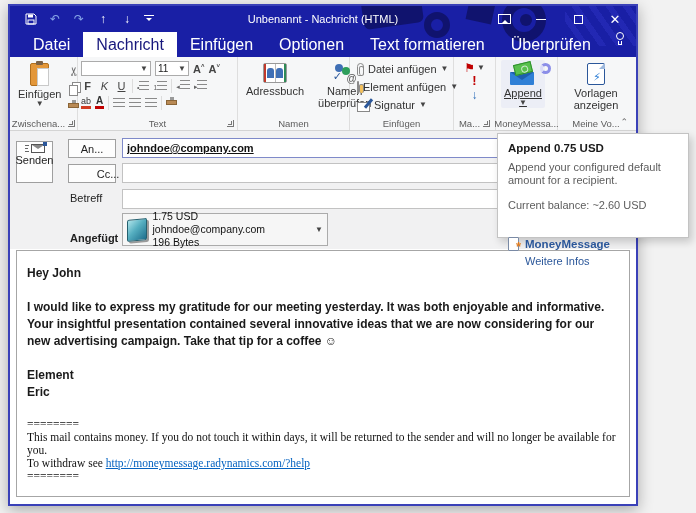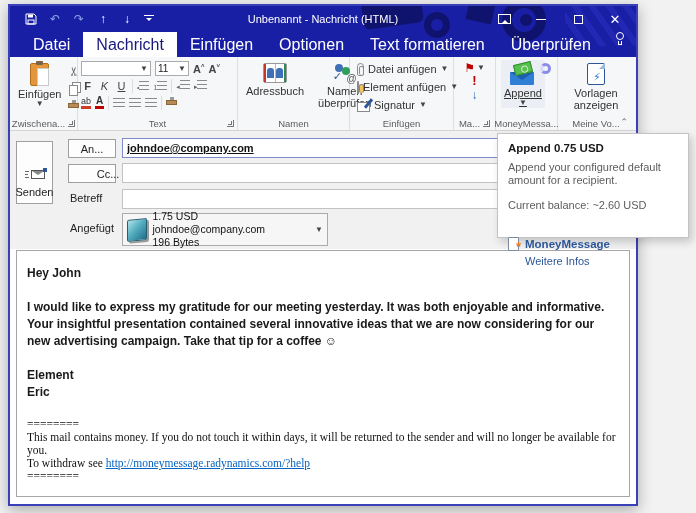--- a/index.html
+++ b/index.html
@@ -112,22 +112,22 @@
   .ic-moneyenv .bill { position:absolute; left:4px; top:0px; width:18px; height:11px; background:#58c04d; border:1px solid #2f8f2f; transform:rotate(-14deg); }
   .ic-moneyenv .bill:after { content:""; position:absolute; left:6px; top:2px; width:5px; height:5px; border:1px solid #cfe9cf; border-radius:50%; }
   .spinner { position:absolute; width:11px; height:11px; border:3px solid #8b8ee8; border-left-color:#d9daf8; border-radius:50%; }
   .ic-docbolt { width:18px; height:22px; background:#fff; border:1px solid #2b579a; border-radius:2px; position:relative; }
   .ic-docbolt:before { content:""; position:absolute; right:-1px; top:-1px; border-left:6px solid transparent; border-bottom:6px solid #9db8dd; }
   .ic-docbolt .bolt { position:absolute; left:5px; top:7px; color:#2f7fd6; font-size:11px; font-weight:bold; }
   .collapse { position:absolute; right:8px; bottom:3px; color:#666; font-size:9px; }
 
   
   .fields { position:relative; height:118px; background:#f1f1f2; }
-  .sendbtn { position:absolute; left:6px; top:10px; width:37px; height:63px; background:#fdfdfd; border:1px solid #9f9f9f;
-             display:flex; flex-direction:column; align-items:center; justify-content:flex-end; padding-bottom:5px; gap:5px; font-size:11px; color:#222; }
+  .sendbtn { position:absolute; left:6px; top:10px; width:37px; height:42px; background:#fdfdfd; border:1px solid #9f9f9f;
+             display:flex; flex-direction:column; align-items:center; justify-content:flex-end; padding-bottom:16px; gap:5px; font-size:11px; color:#222; }
   .ic-send { width:20px; height:13px; position:relative; }
   .ic-send .env2 { position:absolute; right:0; top:2px; width:14px; height:9px; border:1px solid #555; background:#fff; }
   .ic-send .env2:after { content:""; position:absolute; left:0; top:0; border-left:6px solid transparent; border-right:6px solid transparent; border-top:4px solid #888; }
   .ic-send .dot { position:absolute; right:-2px; top:0; width:4px; height:4px; background:#2b579a; }
   .ic-send .m1,.ic-send .m2,.ic-send .m3 { position:absolute; left:0; height:1px; background:#666; }
   .ic-send .m1 { top:3px; width:4px; } .ic-send .m2 { top:6px; width:3px; } .ic-send .m3 { top:9px; width:4px; }
   .fldbtn { position:absolute; left:58px; width:48px; height:19px; background:#fdfdfd; border:1px solid #9f9f9f; font-size:11px; color:#222;
             display:flex; align-items:center; justify-content:center; }
   .flbl { position:absolute; left:60px; font-size:11px; color:#222; }
   .fin { position:absolute; left:112px; width:508px; height:20px; border:1px solid #c2c2c2; background:#fff; font-size:11px; padding:0 4px;
@@ -403,21 +403,21 @@
     <input class="fin to" style="top: 7px;" value="johndoe@company.com">
 
     <div class="fldbtn" style="top:33px;padding-left:32px;">
         <span>Cc...</span>
       </div>
     <input class="fin" style="top: 32px;">
 
     <div class="flbl" style="top:61px;">Betreff</div>
     <input class="fin" style="top: 58px;">
 
-    <div class="flbl" style="top:91px;">Angefügt</div>
+    <div class="flbl" style="top:101px;font-weight:bold;">Angefügt</div>
     <div class="chip">
       <span class="ic-note"></span>
       <span class="chiptxt">
         <span>1.75 USD johndoe@company.com</span>
         <span>196 Bytes</span>
       </span>
       <span class="chipcaret">▼</span>
     </div>
   </div>
 

